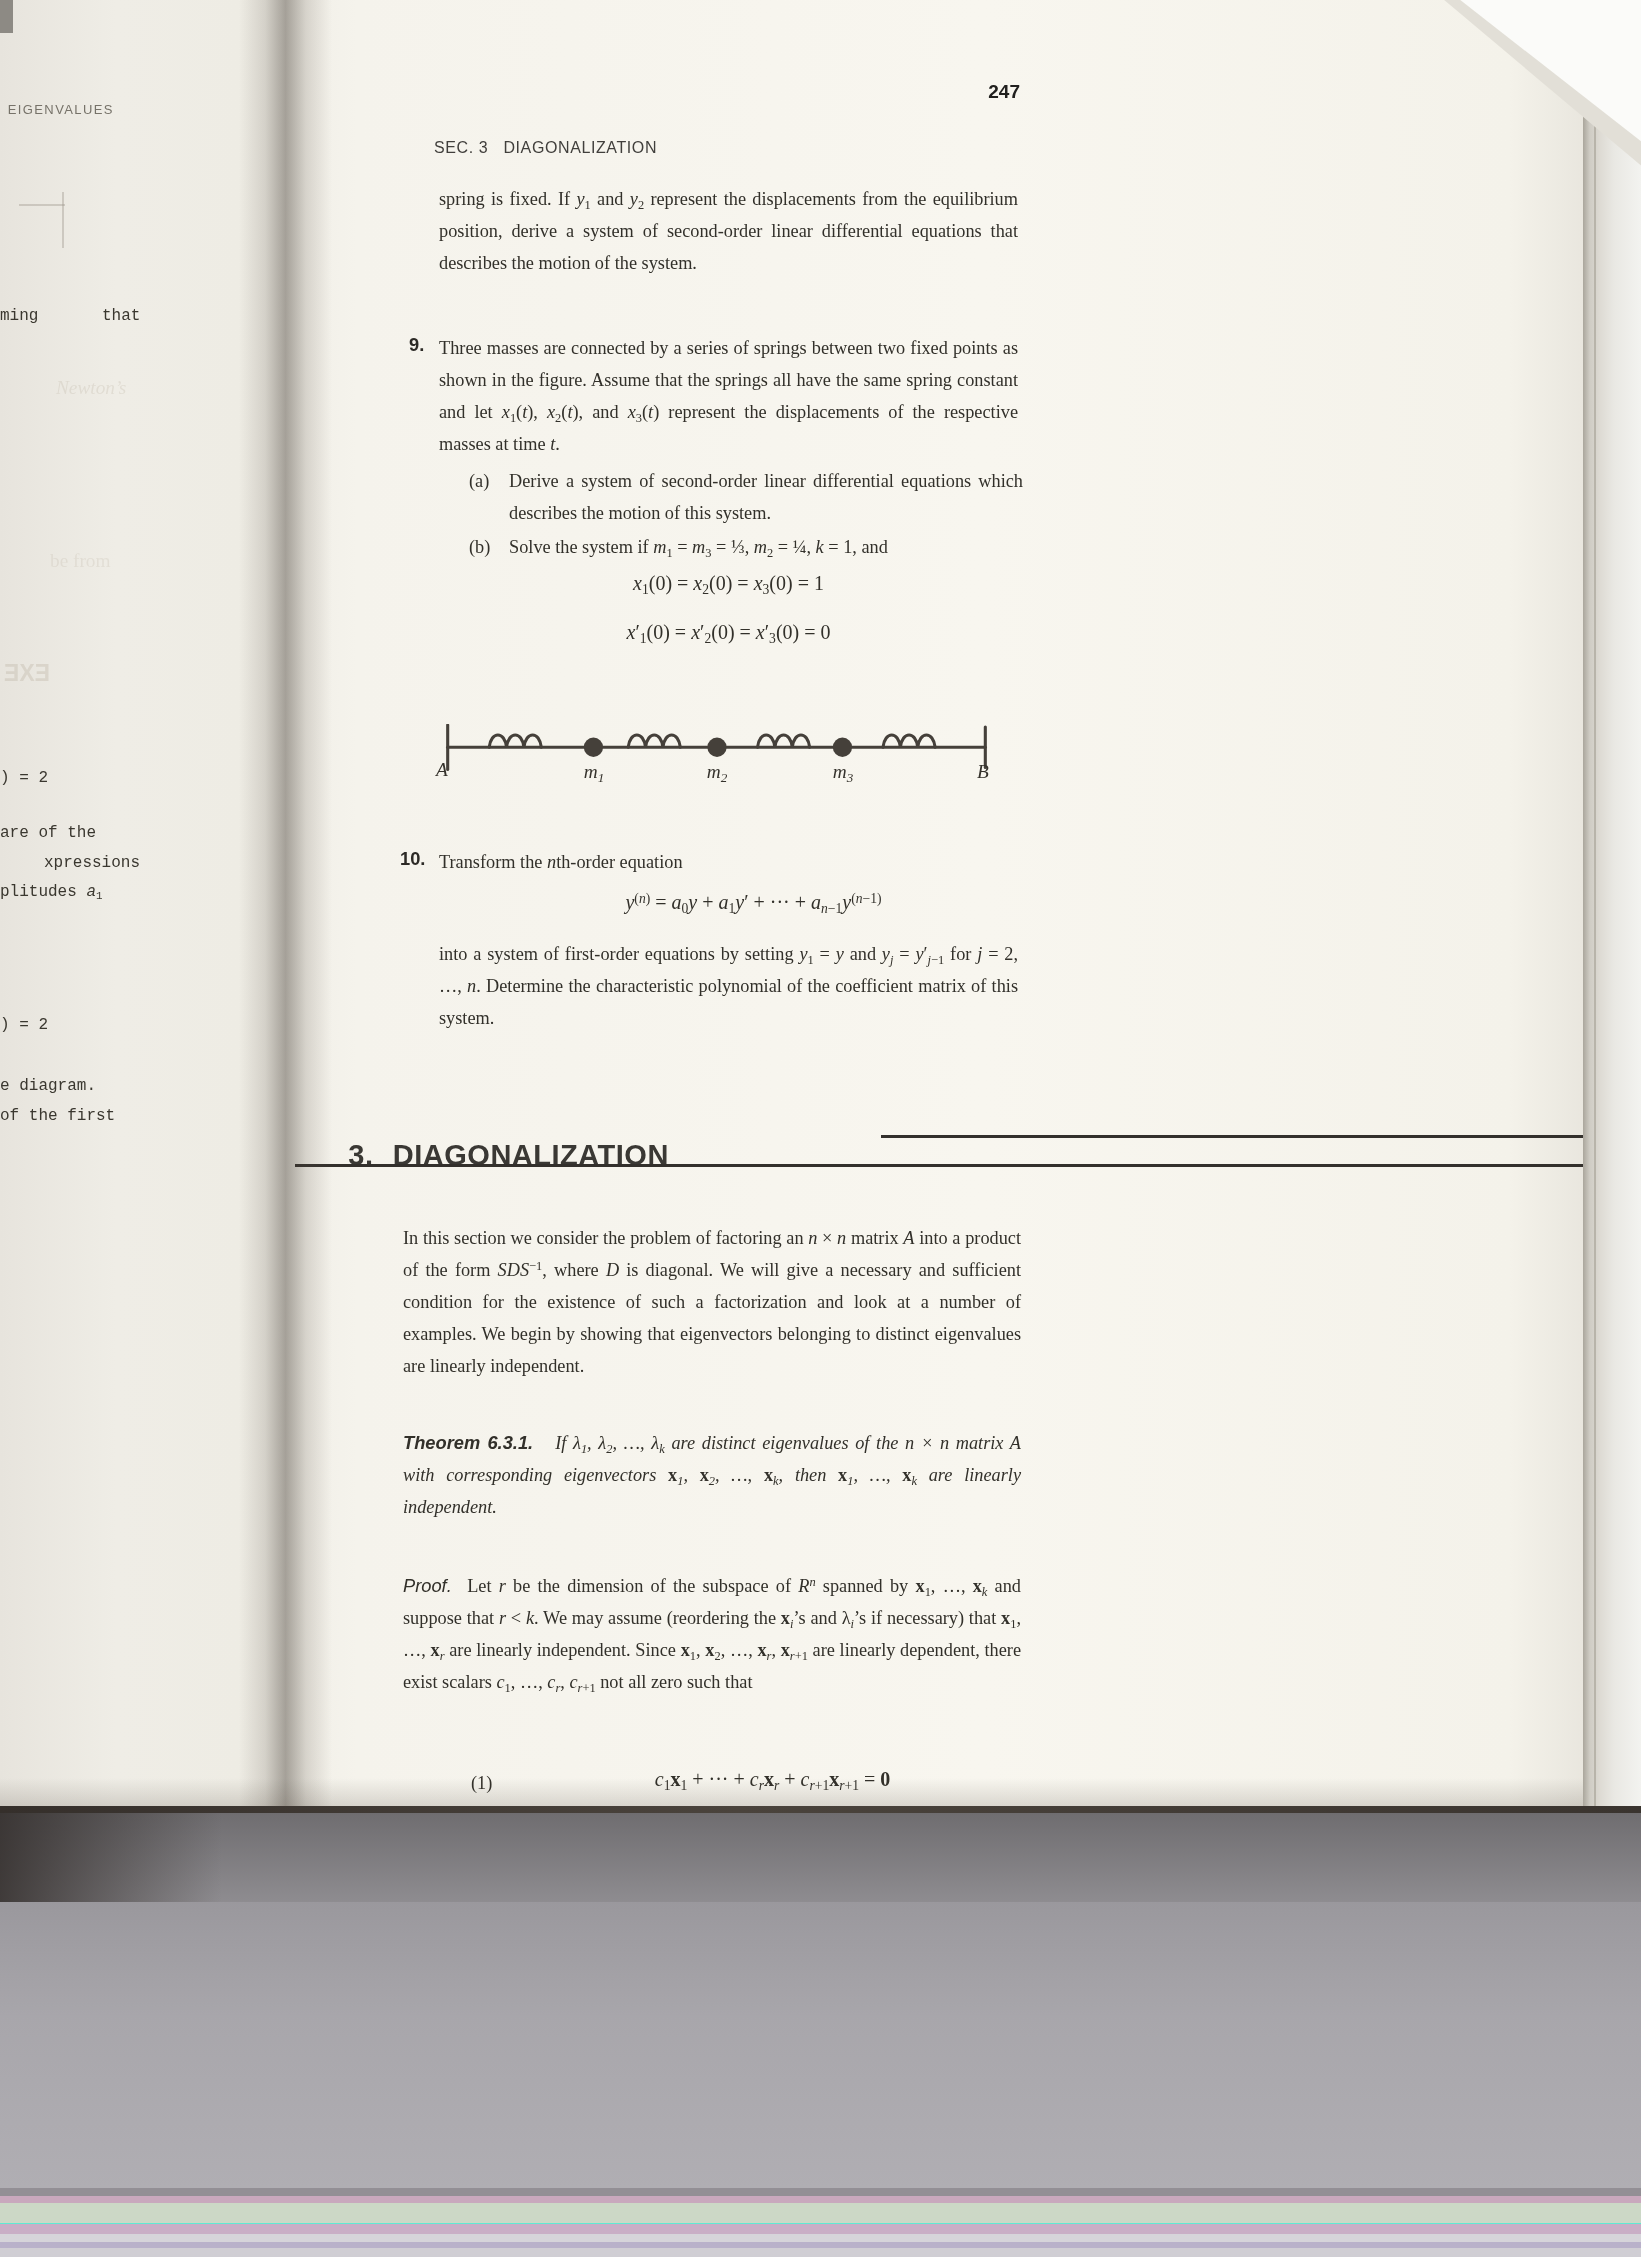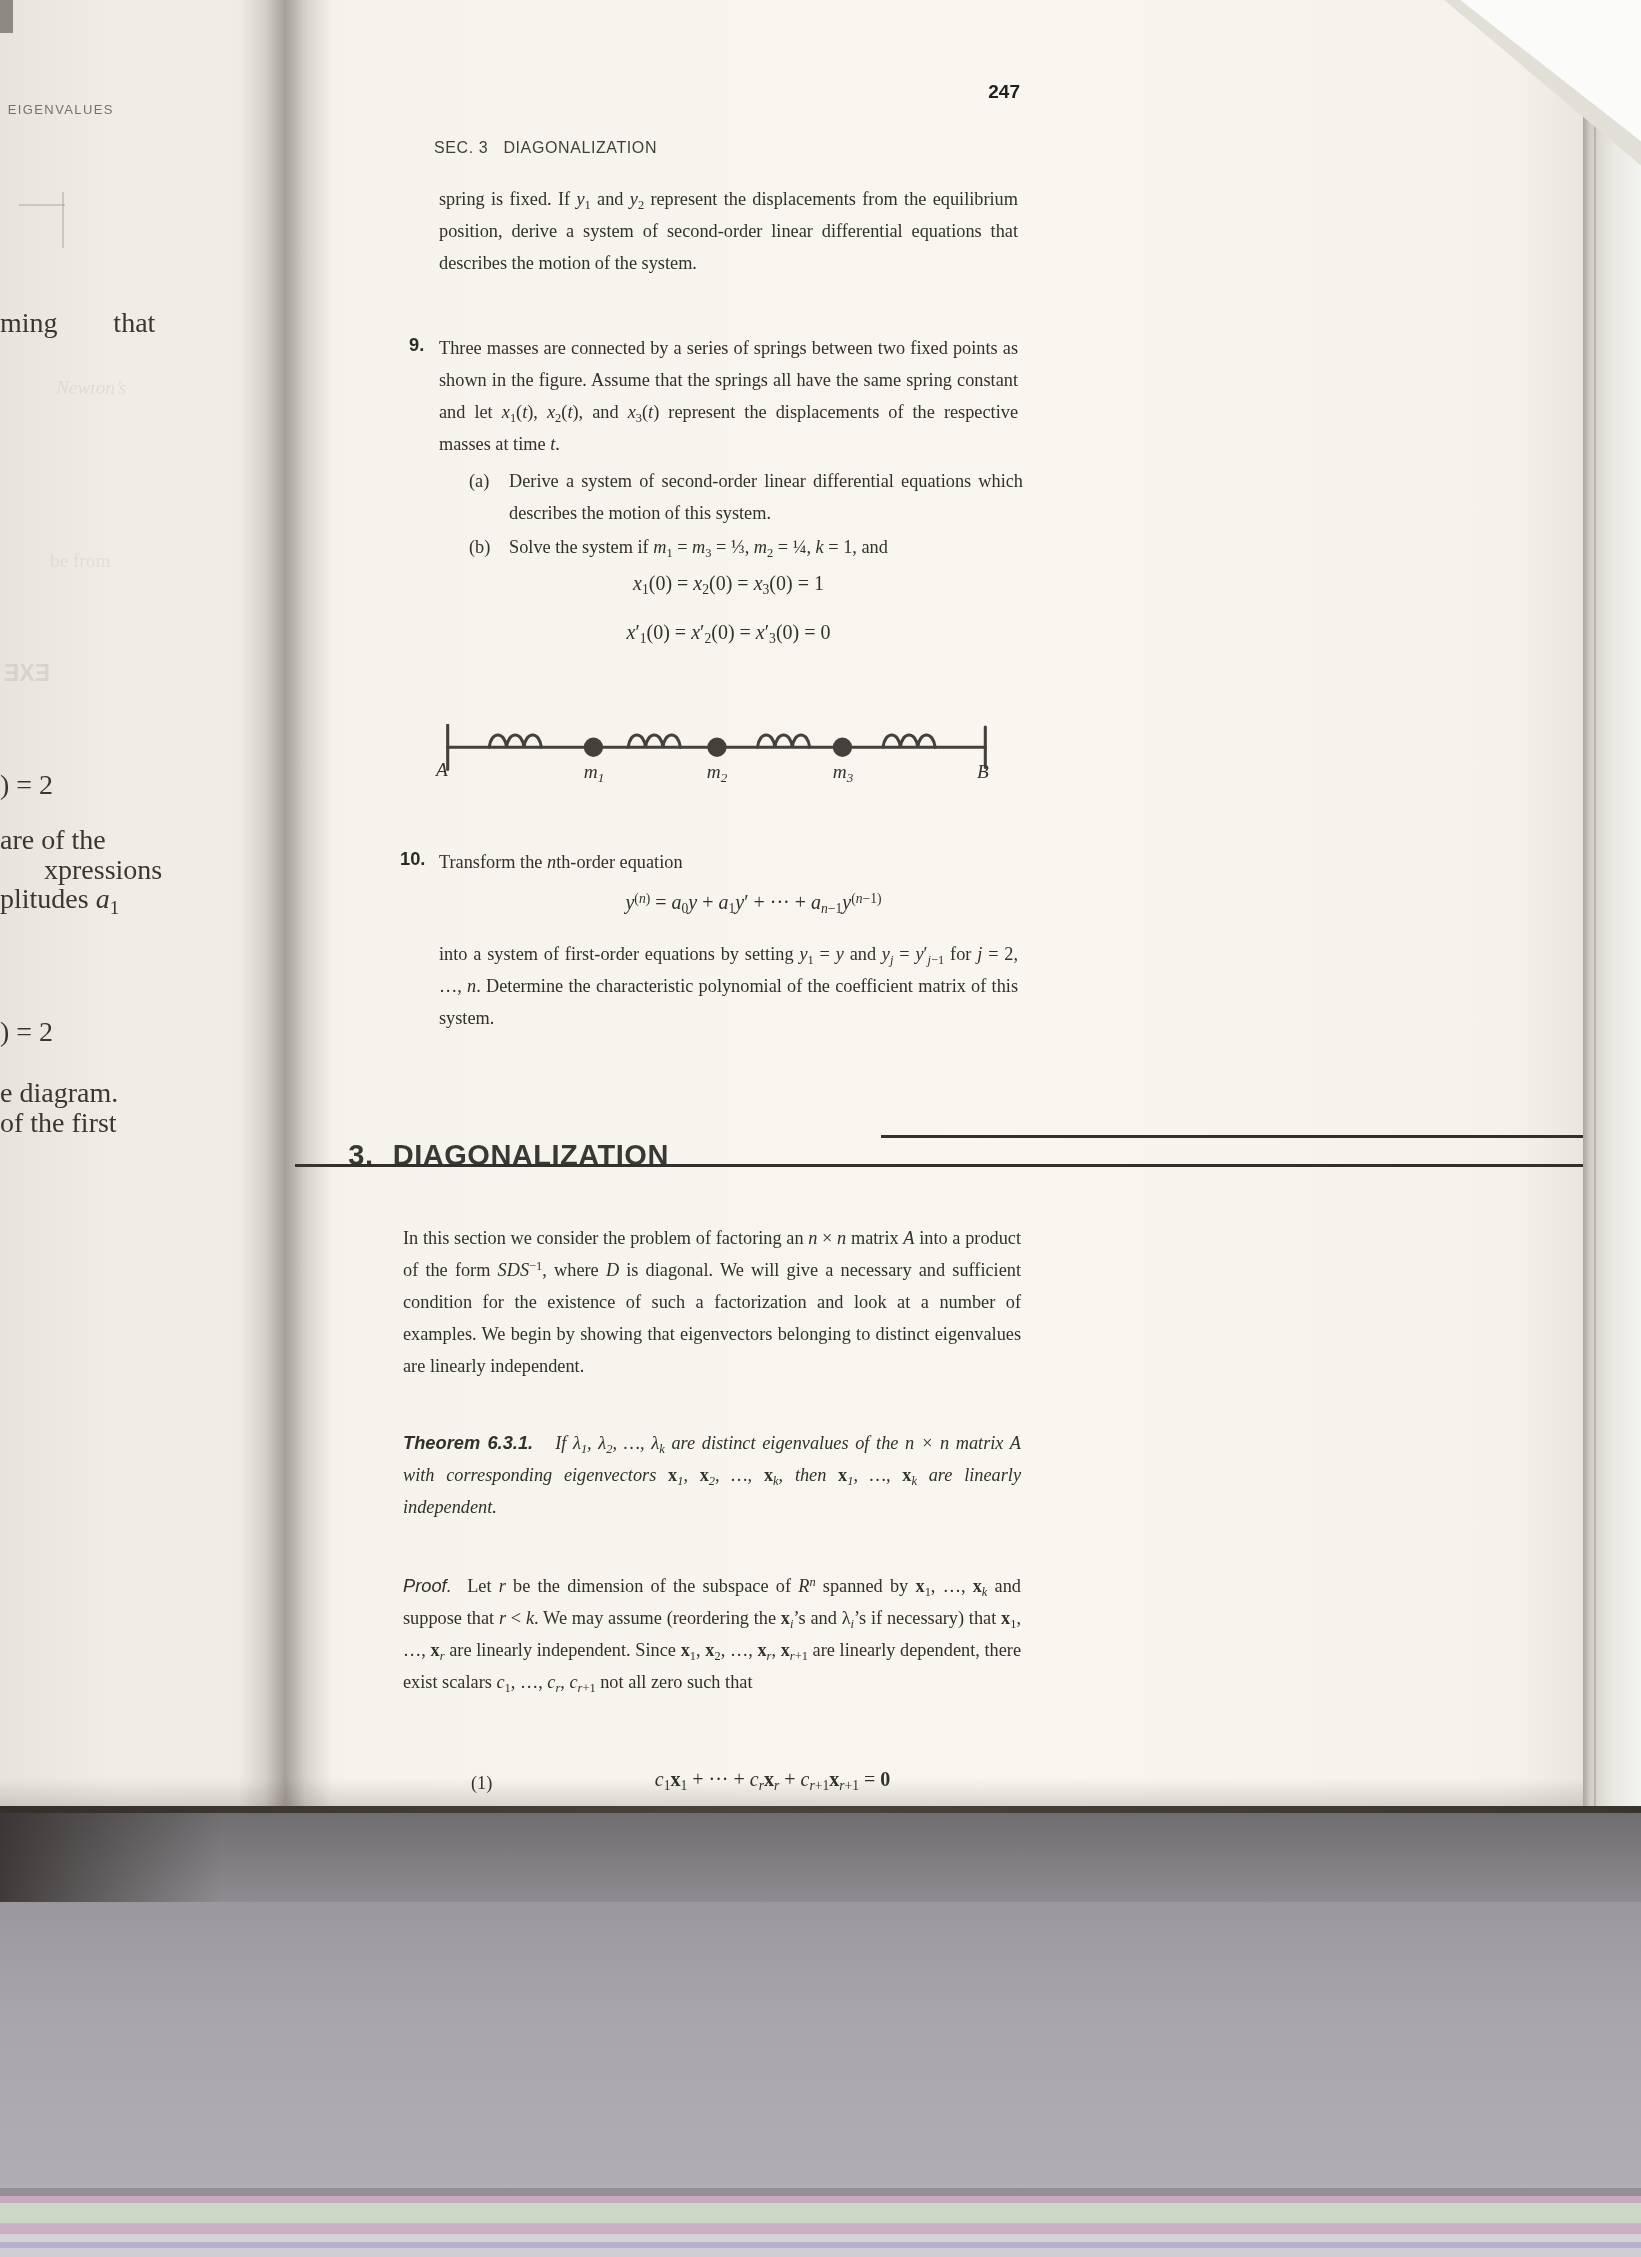--- a/index.html
+++ b/index.html
@@ -31,21 +31,21 @@
          background:linear-gradient(90deg,rgba(50,45,43,.85),rgba(50,45,43,0));}
   .band-mid{top:1902px;height:286px;background:linear-gradient(180deg,#9a989d,#a8a6ab 40%,#b0aeb3);}
   .stripe1{top:2188px;height:7.7px;background:#938f95;}
   .stripe2{top:2196px;height:7.7px;background:#c9a8bd;}
   .stripe3{top:2203px;height:20px;background:#ccd8c6;}
   .stripe4{top:2224px;height:10.6px;background:#c9aec6;}
   .stripe5{top:2234px;height:7.7px;background:#d6d4da;}
   .stripe6{top:2242px;height:5.8px;background:#b9b1ca;}
   .stripe7{top:2248px;height:9.7px;background:#d0ced4;}
   
-  .mf{position:absolute;left:0;white-space:pre;color:#3a372f;font-size:28px;}
+  .mf{position:absolute;left:0;white-space:pre;color:#3a372f;font-size:16px;font-family:Liberation Mono, monospace;}
   .mf-header{position:absolute;left:7.7px;top:102px;font-family:"Liberation Sans","DejaVu Sans",sans-serif;
          font-size:13px;letter-spacing:1.4px;color:#767269;}
   .ghost{position:absolute;color:#9c8e78;white-space:pre;}
   .faintline{position:absolute;background:#9a948a;opacity:.38;}
   
   .body-par{position:absolute;font-size:18.3px;line-height:32px;text-align:justify;color:#32302a;}
   .leftflush{text-align:left;}
   .num{position:absolute;font-family:"Liberation Sans","DejaVu Sans",sans-serif;
        font-weight:bold;font-size:18.3px;color:#2c2a26;}
   .eqc{position:absolute;text-align:center;font-size:20px;color:#32302a;line-height:29px;}

